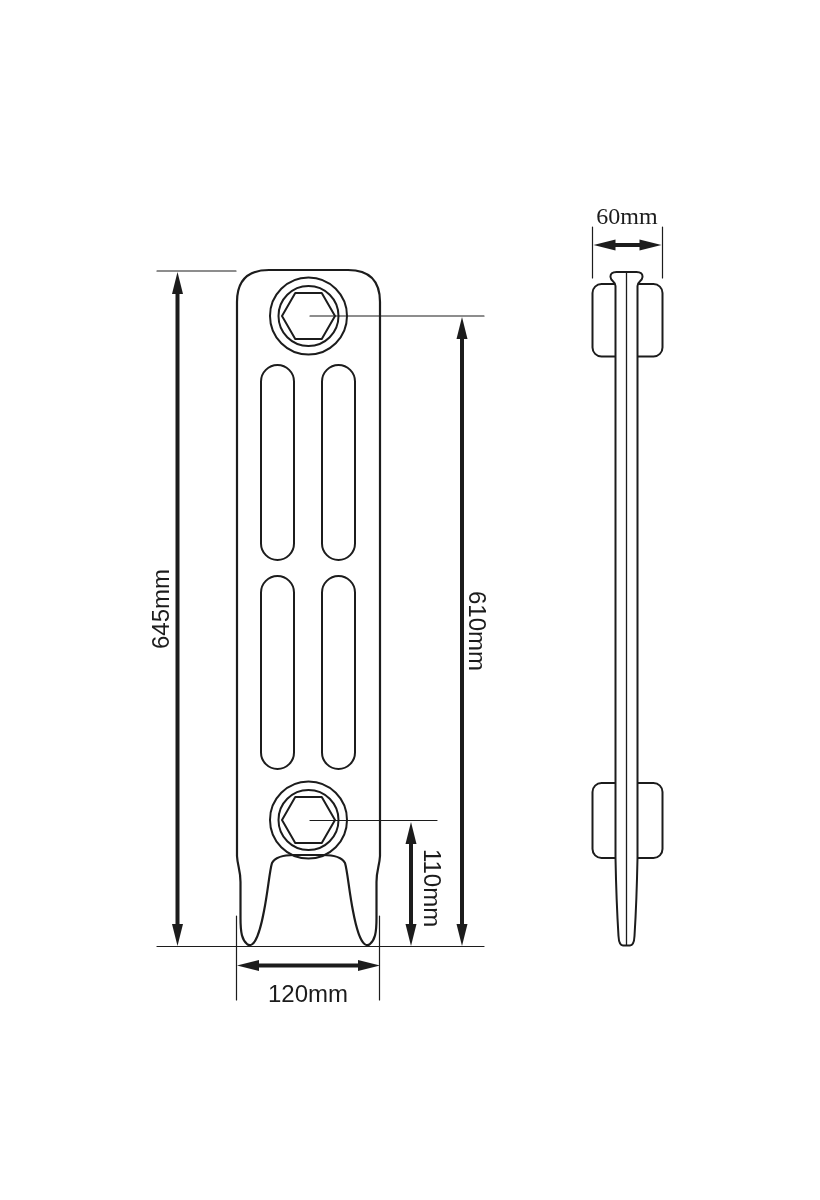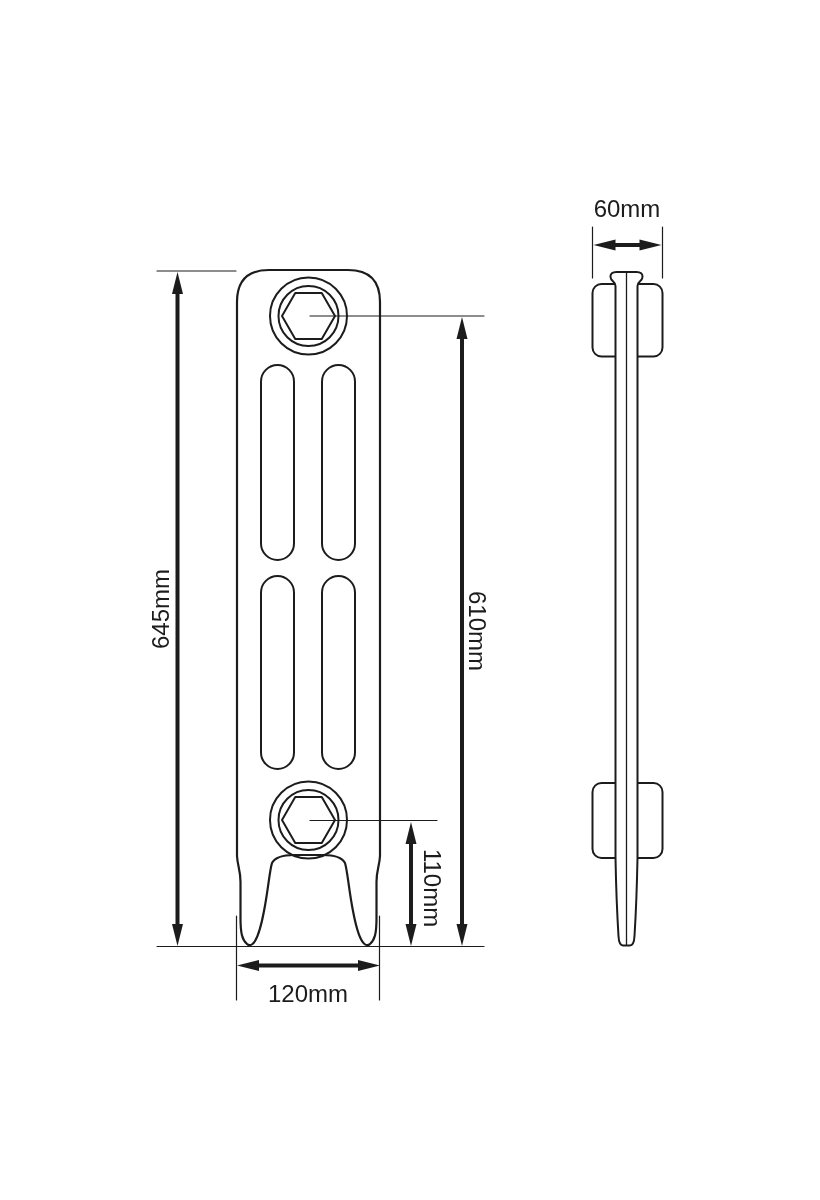--- a/index.html
+++ b/index.html
@@ -135,15 +135,15 @@
   </svg>
 
   <span class="dim-label rot-ccw" style="left:161px; top:609px;">645mm</span>
 
   <span class="dim-label rot-cw" style="left:477px; top:631px;">610mm</span>
 
   <span class="dim-label rot-cw" style="left:432px; top:888px;">110mm</span>
 
   <span class="dim-label" style="left:308px; top:994px;text-align:right;">120mm</span>
 
-  <span class="dim-label" style="left:627px; top:209px;">60mm</span>
+  <span class="dim-label" style="left:627px; top:216px;font-family:Liberation Serif, serif;">60mm</span>
 
 </div>
 
 </body></html>

